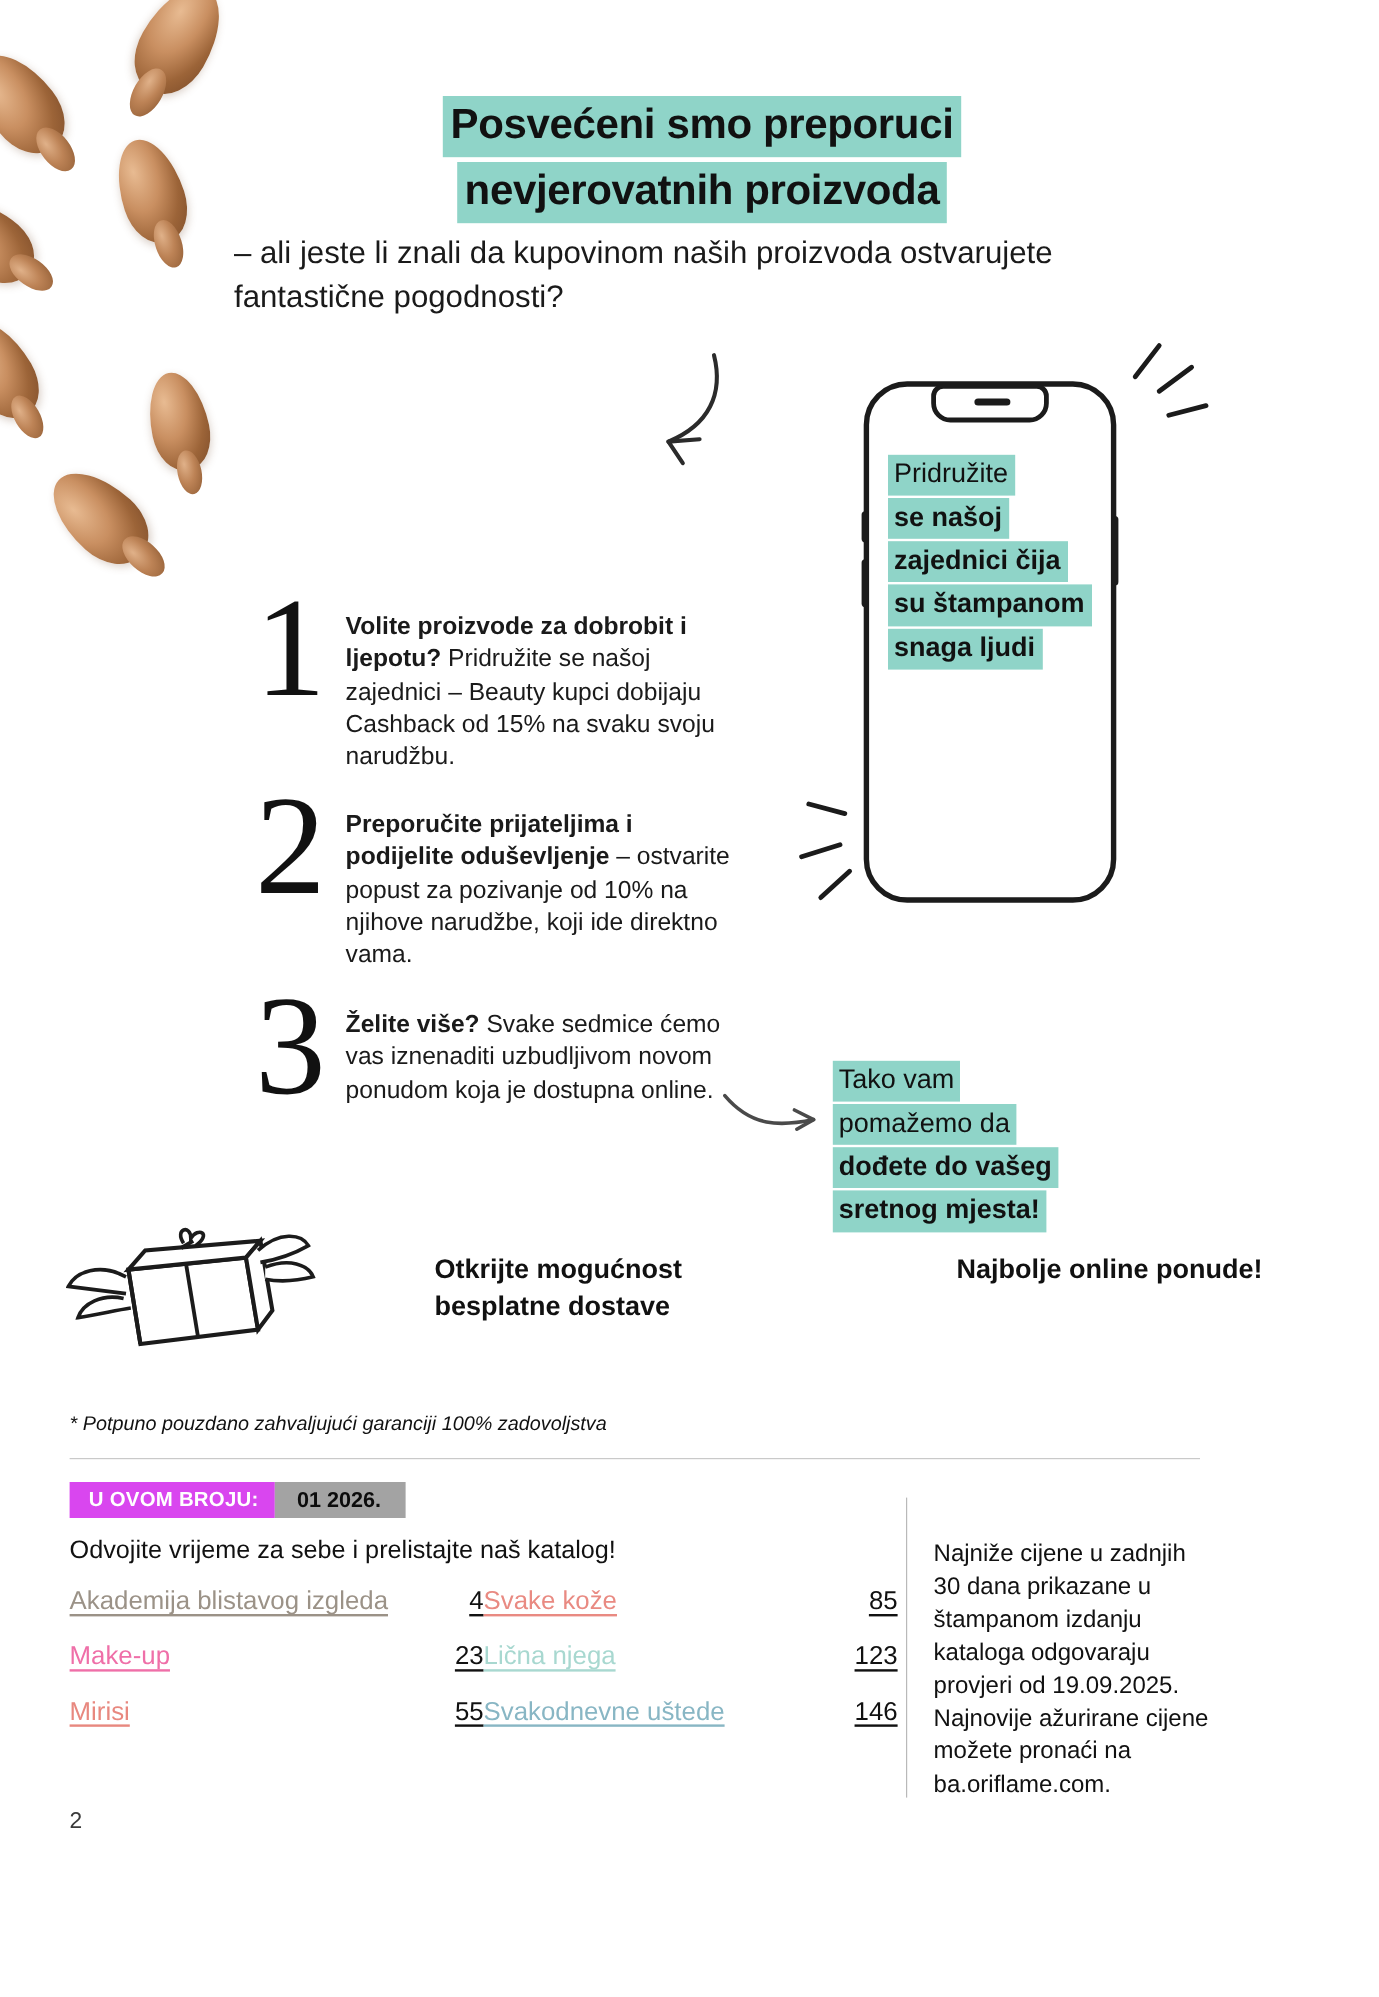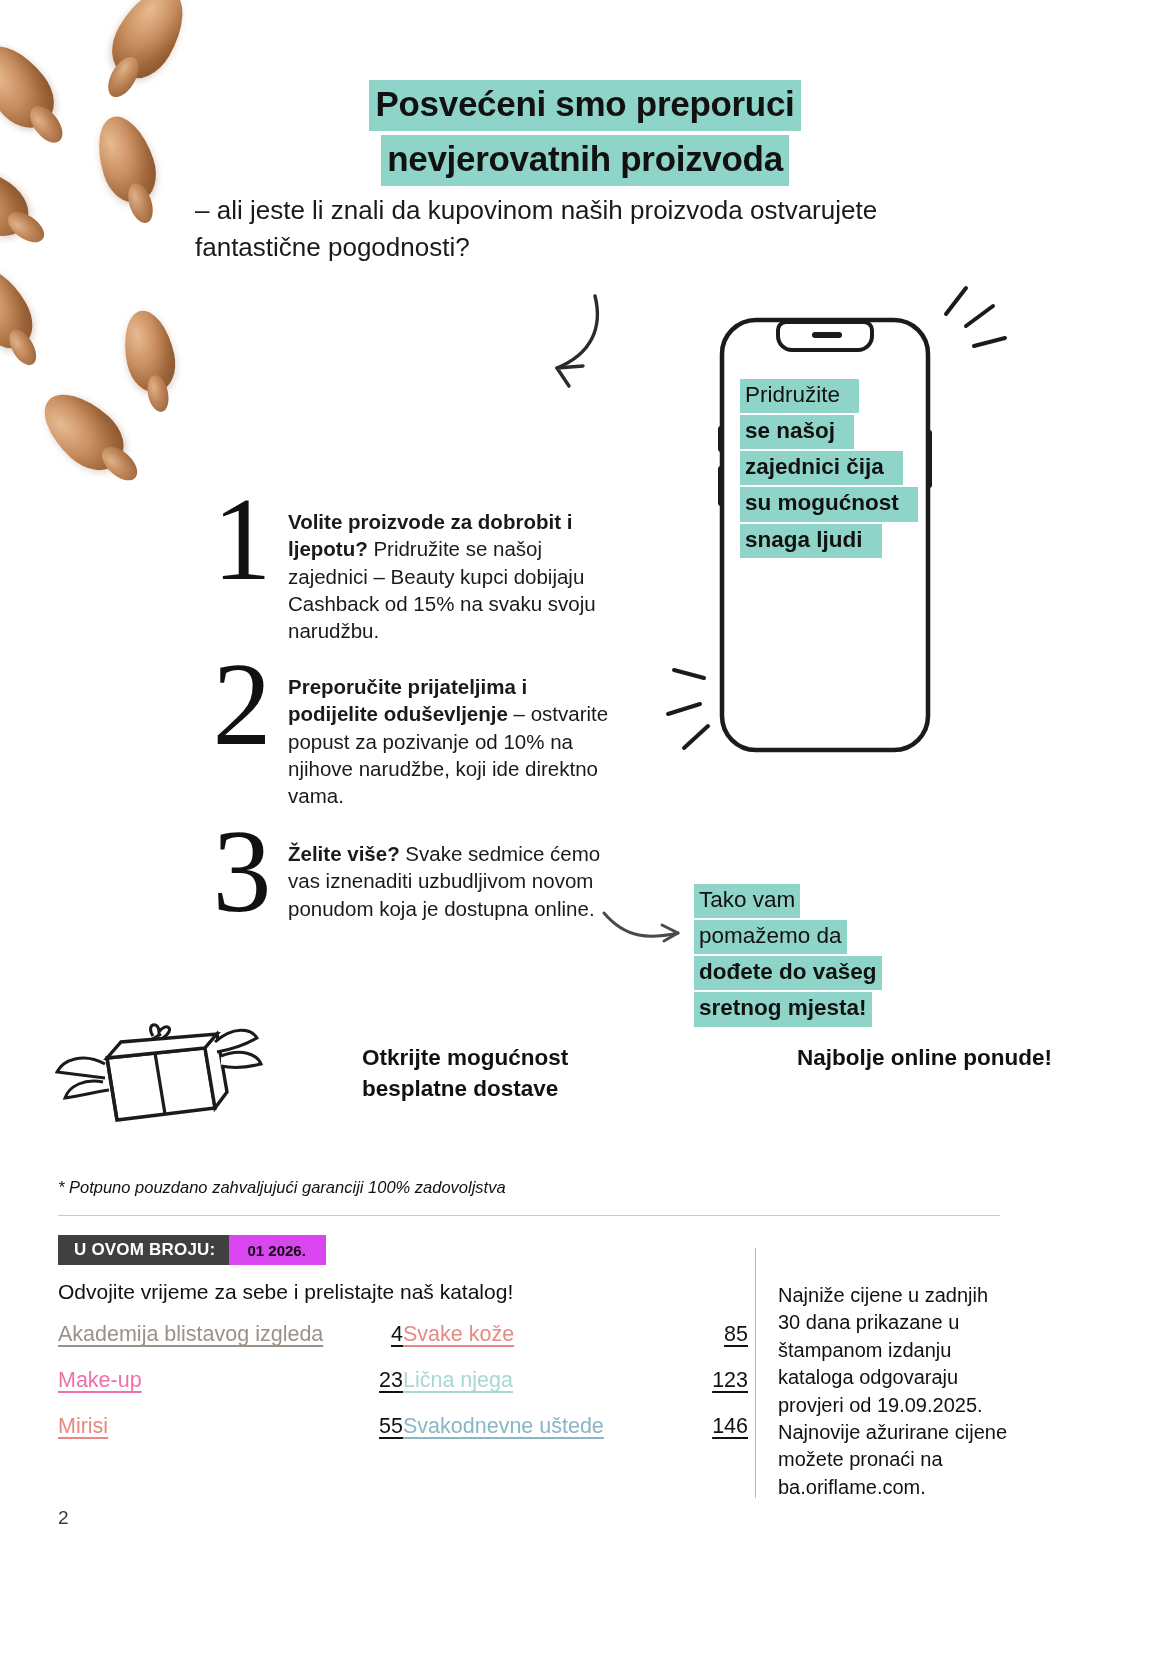--- a/index.html
+++ b/index.html
@@ -119,21 +119,21 @@
     position: absolute;
     left: 740px; top: 379px;
     width: 210px;
   }
   .phone-text span {
     display: table;
     background: #8fd4c8;
     color: #111;
     font-size: 22.5px;
     line-height: 1.34;
-    padding: 1px 19px 3px 5px;
+    padding: 1px 6px 3px 5px;
     margin-bottom: 2px;
     white-space: nowrap;
   }
   .phone-text span.thin { font-weight: 400; }
   .phone-text span.bold { font-weight: 700; }
 
   
   .callout {
     position: absolute;
     left: 694px; top: 884px;
@@ -191,33 +191,33 @@
   }
 
   
   .badge {
     position: absolute;
     left: 58px; top: 1235px;
     display: flex;
     height: 30px;
   }
   .badge-dark {
-    background: #404040;
+    background: #d946ef;
     color: #ffffff;
     font-weight: 700;
     font-size: 17px;
     letter-spacing: 0.2px;
     padding: 0 14px 0 16px;
     display: flex; align-items: center;
   }
   .badge-teal {
-    background: #d946ef;
+    background: #a3a3a3;
     color: #0c0c0c;
     font-weight: 700;
-    font-size: 15px;
+    font-size: 18px;
     padding: 0 20px 0 18px;
     display: flex; align-items: center;
   }
 
   .toc-lead {
     position: absolute;
     left: 58px; top: 1280px;
     font-size: 21px;
     color: #111;
   }
@@ -338,21 +338,21 @@
 
     <path d="M44 398 L 14 390" stroke="#1b1b1b" stroke-width="4" stroke-linecap="round"></path>
     <path d="M40 424 L 8 434" stroke="#1b1b1b" stroke-width="4" stroke-linecap="round"></path>
     <path d="M48 446 L 24 468" stroke="#1b1b1b" stroke-width="4" stroke-linecap="round"></path>
   </svg>
 
   <div class="phone-text">
     <span class="thin">Pridružite</span>
     <span class="bold">se našoj</span>
     <span class="bold">zajednici čija</span>
-    <span class="bold">su mogućnost</span>
+    <span class="bold">su štampanom</span>
     <span class="bold">snaga ljudi</span>
   </div>
 
   <svg class="arrow-right" width="90" height="60" viewBox="0 0 90 60" fill="none">
     <path d="M4 18 C 26 44, 50 44, 78 38" stroke="#4a4a4a" stroke-width="3" stroke-linecap="round" fill="none"></path>
     <path d="M78 38 L 62 30 M78 38 L 64 46" stroke="#4a4a4a" stroke-width="3" stroke-linecap="round" fill="none"></path>
   </svg>
 
   <div class="callout">
     <span class="thin">Tako vam</span>

